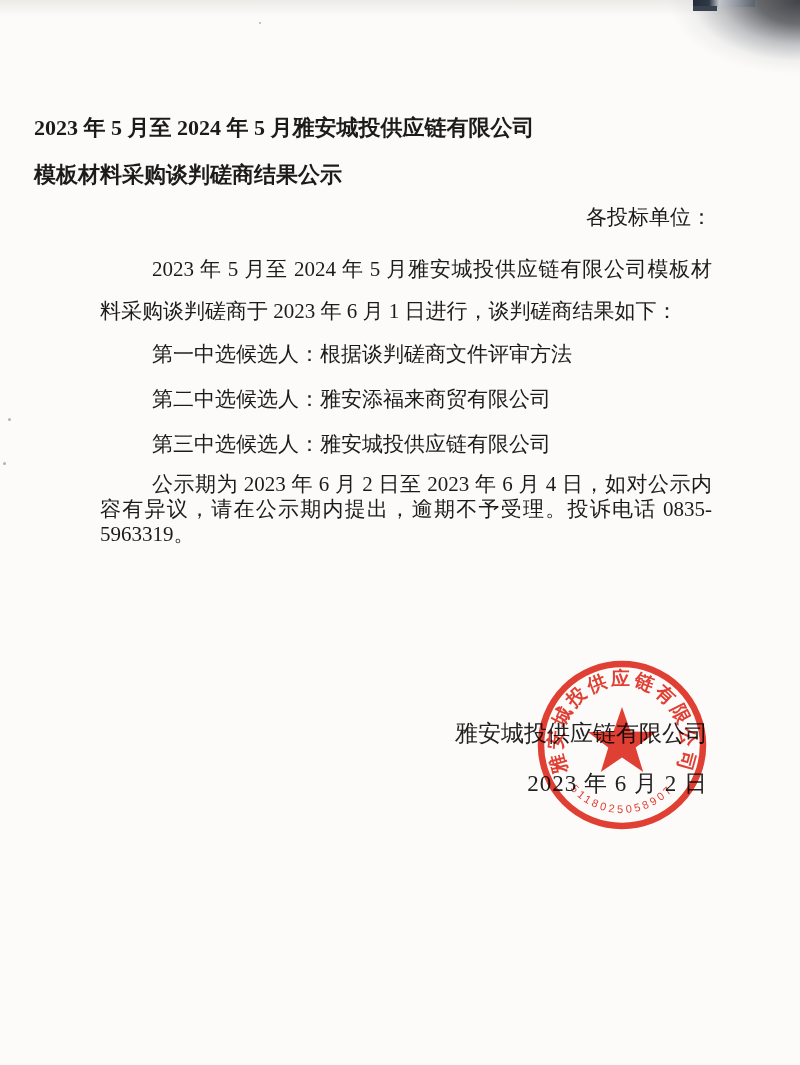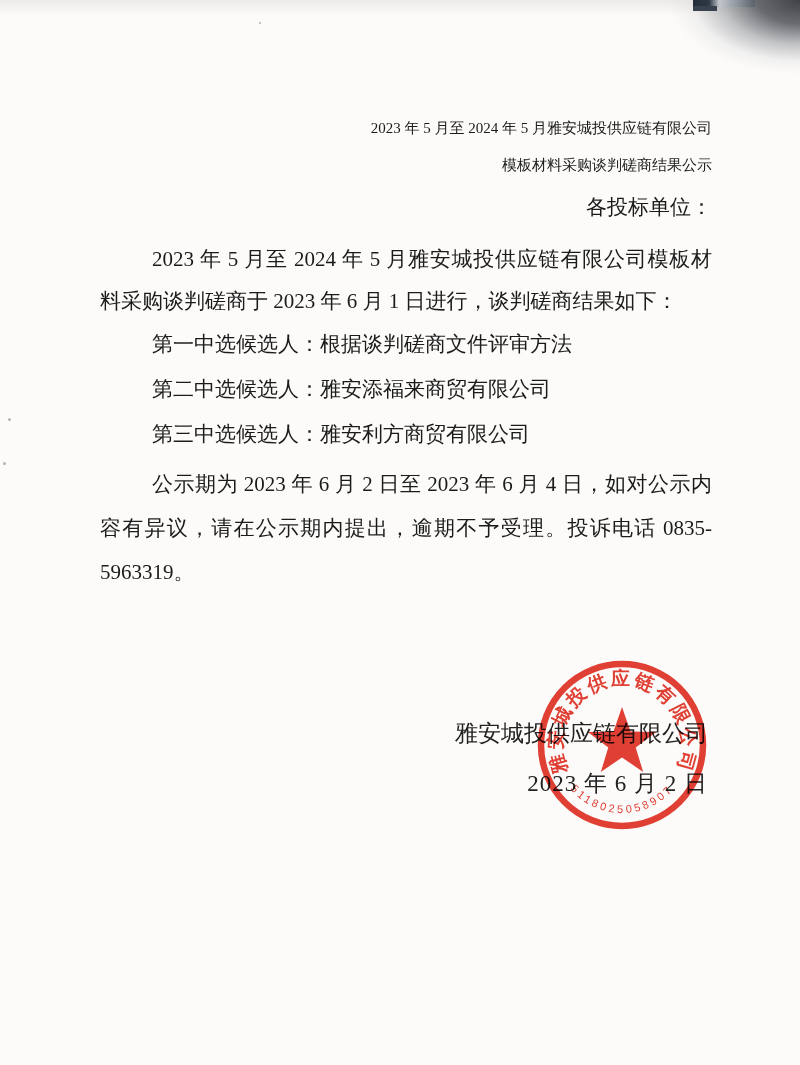--- a/index.html
+++ b/index.html
@@ -33,29 +33,29 @@
     position:absolute; left:693px; top:6px; width:24px; height:5px;
     background:#39424e;
   }
   .speck { position:absolute; width:3px; height:3px; border-radius:50%; background:rgba(90,90,90,.45); }
 
   .content {
     position:absolute; left:100px; top:114px; width:612px;
     font-size:21px; line-height:42px; text-align:justify;
   }
   .title { 
-    font-weight:normal; font-size:15px; line-height:28px;
-    text-align:right; margin-left:-66px; text-indent:0;
+    font-weight:bold; font-size:22px; line-height:28px;
+    text-align:left; margin-left:-66px; text-indent:0;
   }
-  .title-2 { margin-top:9px; }
+  .title-2 { margin-top:19px; }
   .salutation { margin-top:15px; line-height:27px; text-align:right; }
   .para { margin-top:17px; text-indent:52px; }
   .para-2 { margin-top:3px; }
   .candidate { line-height:45px; text-indent:52px; text-align:left; }
-  .notice { margin-top:5px; line-height:44px; text-indent:52px; }
+  .notice { margin-top:5px; line-height:25px; text-indent:52px; }
 
   .sig-block {
     position:absolute; right:92px; top:720px; z-index:2;
     text-align:right; font-size:23px; line-height:28px; color:#222;
   }
   .sig-date { margin-top:22px; letter-spacing:1px; }
 
   .seal {
     position:absolute; left:522px; top:645px; width:200px; height:200px;
     z-index:3; mix-blend-mode:multiply; opacity:.94;
@@ -77,21 +77,21 @@
   <div class="content">
     <div class="title">2023 年 5 月至 2024 年 5 月雅安城投供应链有限公司</div>
     <div class="title title-2">模板材料采购谈判磋商结果公示</div>
 
     <div class="salutation">各投标单位：</div>
 
     <p class="para">2023 年 5 月至 2024 年 5 月雅安城投供应链有限公司模板材料采购谈判磋商于 2023 年 6 月 1 日进行，谈判磋商结果如下：</p>
 
     <div class="candidate">第一中选候选人：根据谈判磋商文件评审方法</div>
     <div class="candidate">第二中选候选人：雅安添福来商贸有限公司</div>
-    <div class="candidate">第三中选候选人：雅安利方商贸有限公司</div>
+    <div class="candidate">第三中选候选人：雅安城投供应链有限公司</div>
 
     <p class="notice">公示期为 2023 年 6 月 2 日至 2023 年 6 月 4 日，如对公示内容有异议，请在公示期内提出，逾期不予受理。投诉电话 0835-5963319。</p>
   </div>
 
   <div class="sig-block">
     <div>雅安城投供应链有限公司</div>
     <div class="sig-date">2023 年 6 月 2 日</div>
   </div>
 
   <svg class="seal" viewBox="0 0 200 200" xmlns="http://www.w3.org/2000/svg">

